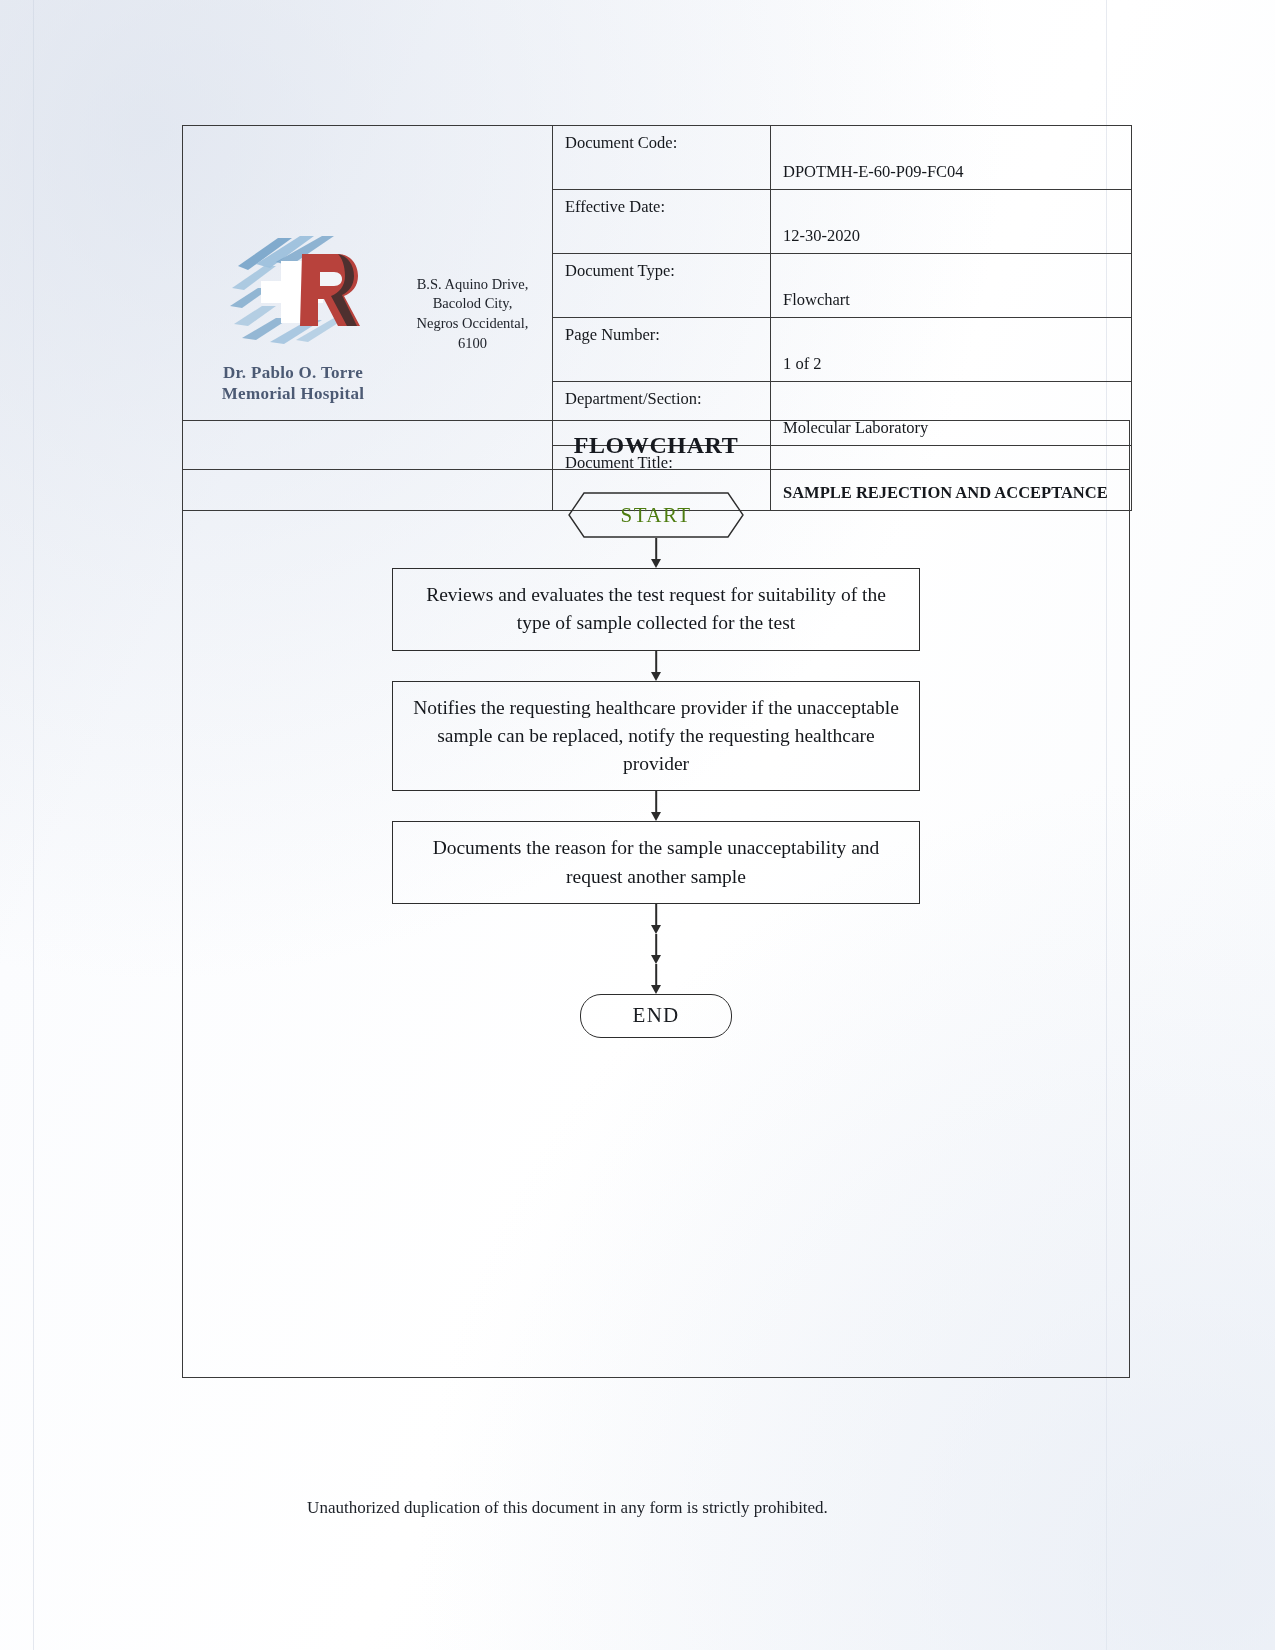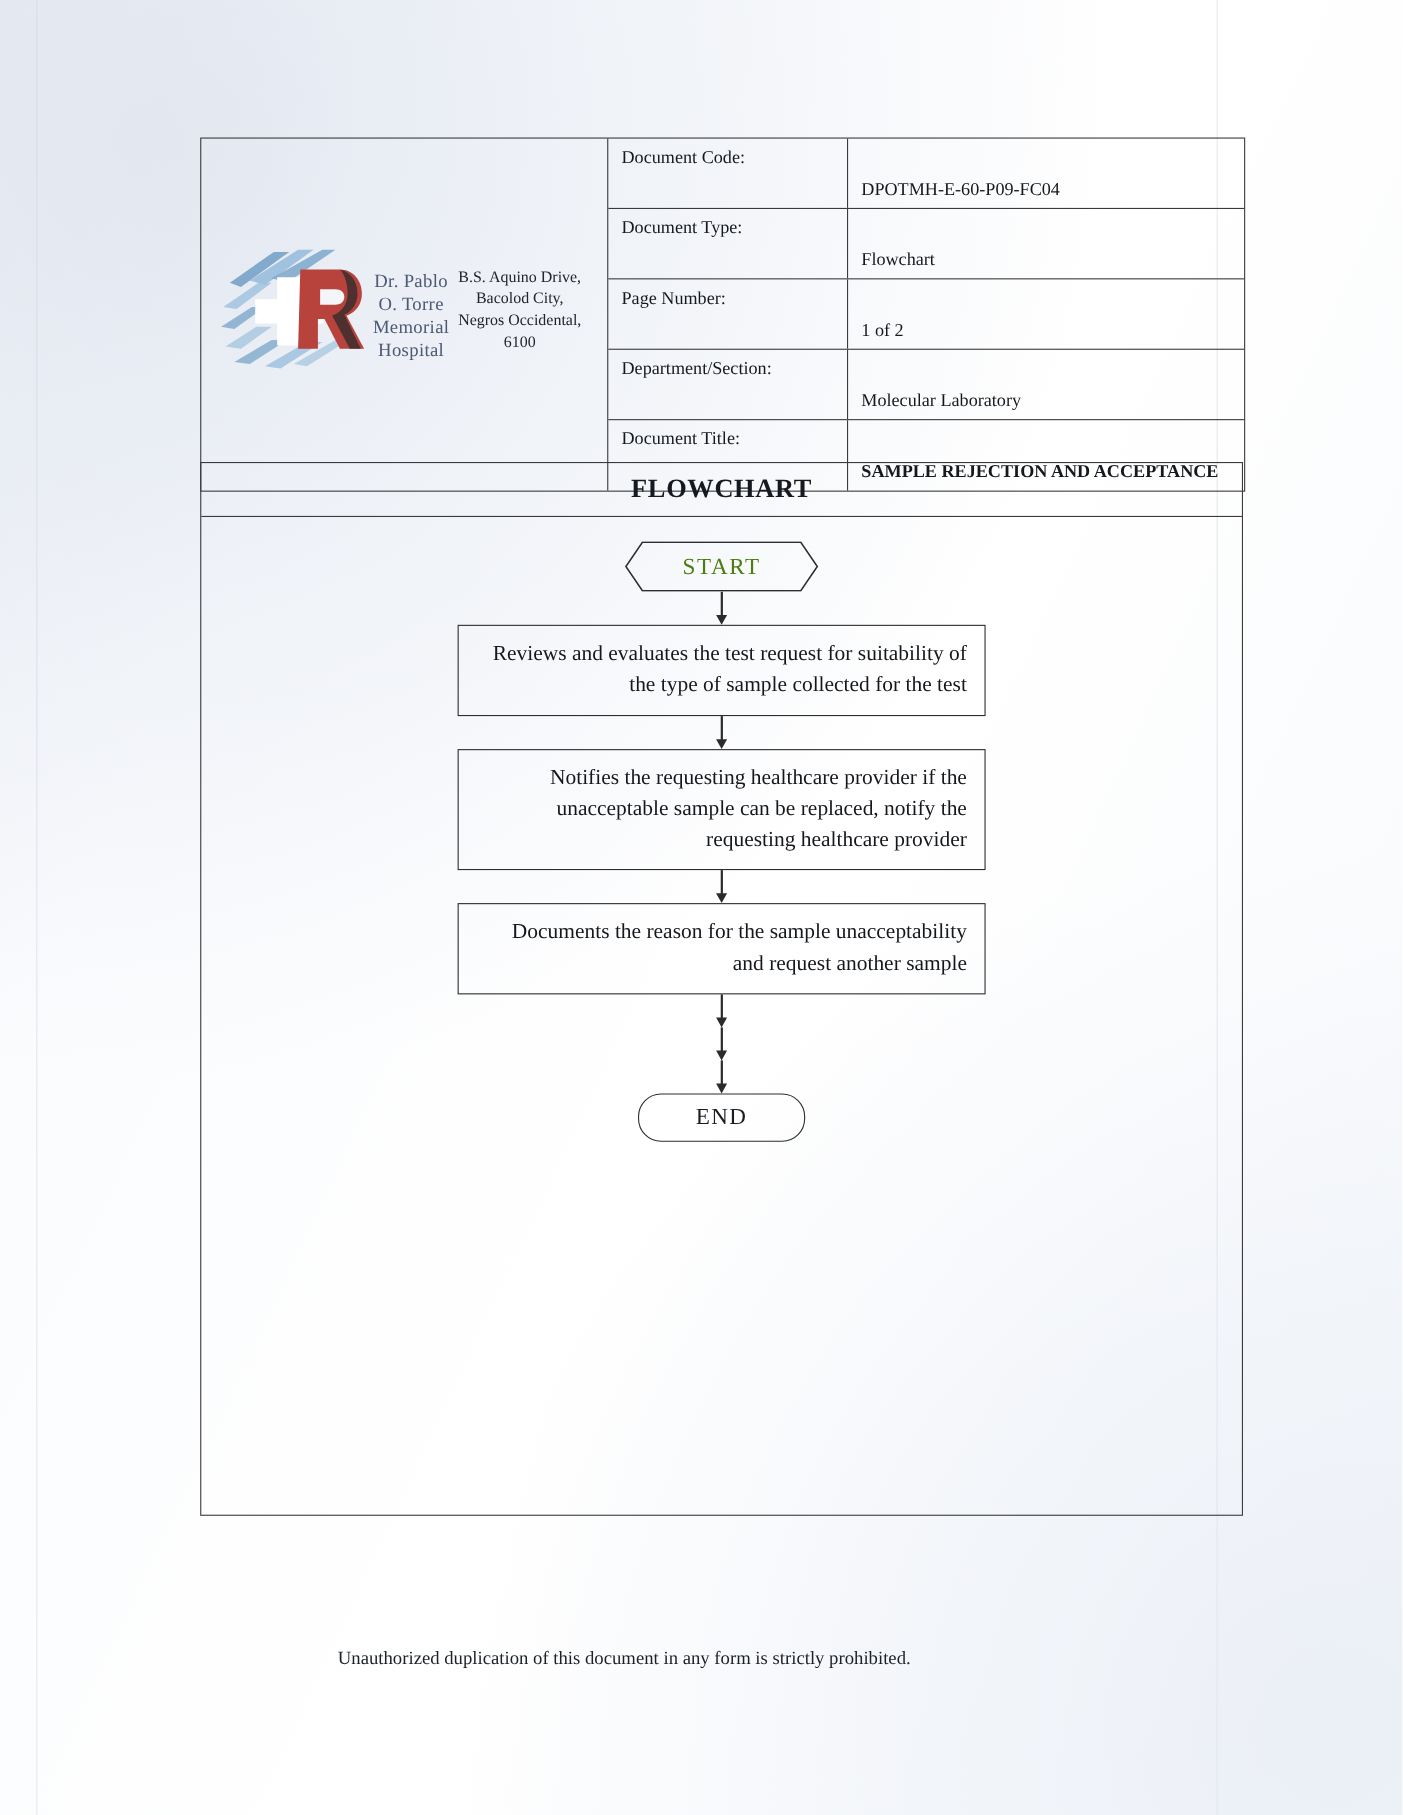--- a/index.html
+++ b/index.html
@@ -52,22 +52,23 @@
     width: 370px;
     border-right: 1.4px solid #3a3a3a;
     display: flex;
     align-items: center;
     padding: 6px 4px 8px 6px;
     box-sizing: border-box;
   }
   .logo-block {
     width: 208px;
     display: flex;
-    flex-direction: row;
-    align-items: center;
+    flex-direction: column;
+    align-items: center;
+    font-weight: bold;
   }
   .logo-mark {
     width: 150px;
     height: 128px;
     position: relative;
   }
   .logo-name {
     margin-top: 4px;
     text-align: center;
     font-family: "Liberation Serif", serif;
@@ -164,25 +165,25 @@
     justify-content: center;
   }
   .hexwrap svg { position: absolute; inset: 0; }
   .hexwrap span {
     position: relative;
     font-size: 21px;
     letter-spacing: 1.5px;
     color: #4d7c0f;
   }
   .node-box {
-    width: 480px;
+    width: 528px;
     border: 1.3px solid #2d2d2d;
     box-sizing: border-box;
     padding: 12px 16px;
-    text-align: right;
+    text-align: center;
     font-size: 19.5px;
     line-height: 1.45;
     color: #14171c;
     background: transparent;
   }
   .arrow {
     width: 10px;
     height: 30px;
     position: relative;
   }
@@ -278,20 +279,24 @@
       <div>6100</div>
     </div>
   </div>
 
   <div class="fields-cell">
     <div class="frow">
       <div class="flabel">Document Code:</div>
       <div class="fvalue">DPOTMH-E-60-P09-FC04</div>
     </div>
     <div class="frow">
+      <div class="flabel">Effective Date:</div>
+      <div class="fvalue">12-30-2020</div>
+    </div>
+    <div class="frow">
       <div class="flabel">Document Type:</div>
       <div class="fvalue">Flowchart</div>
     </div>
     <div class="frow">
       <div class="flabel">Page Number:</div>
       <div class="fvalue">1 of 2</div>
     </div>
     <div class="frow">
       <div class="flabel">Department/Section:</div>
       <div class="fvalue">Molecular Laboratory</div>

